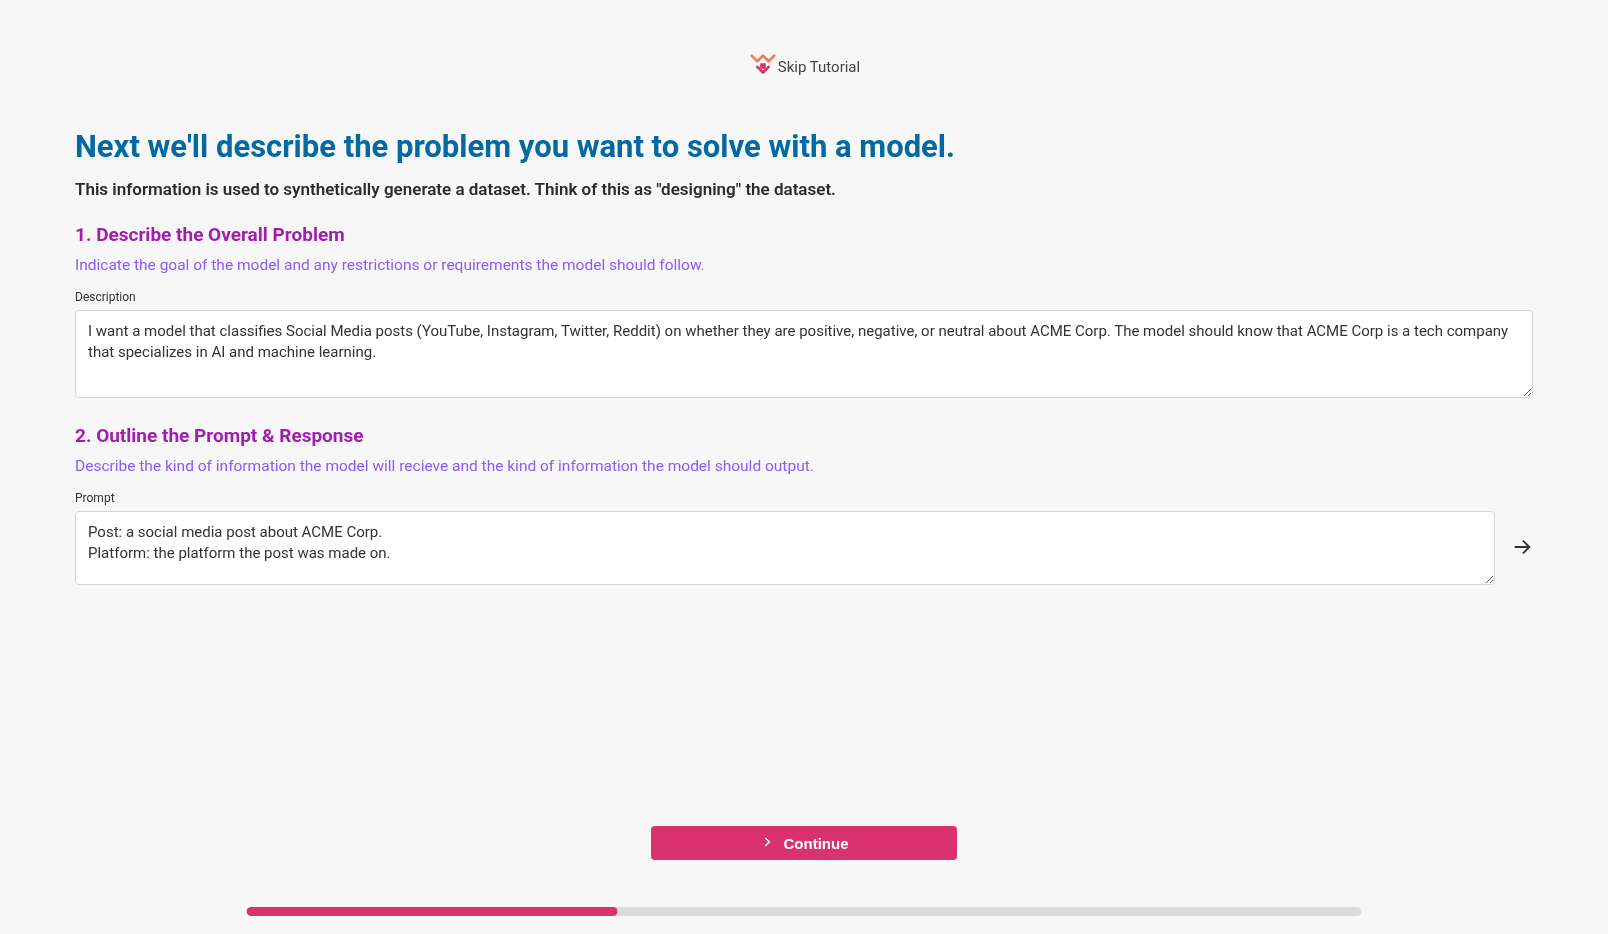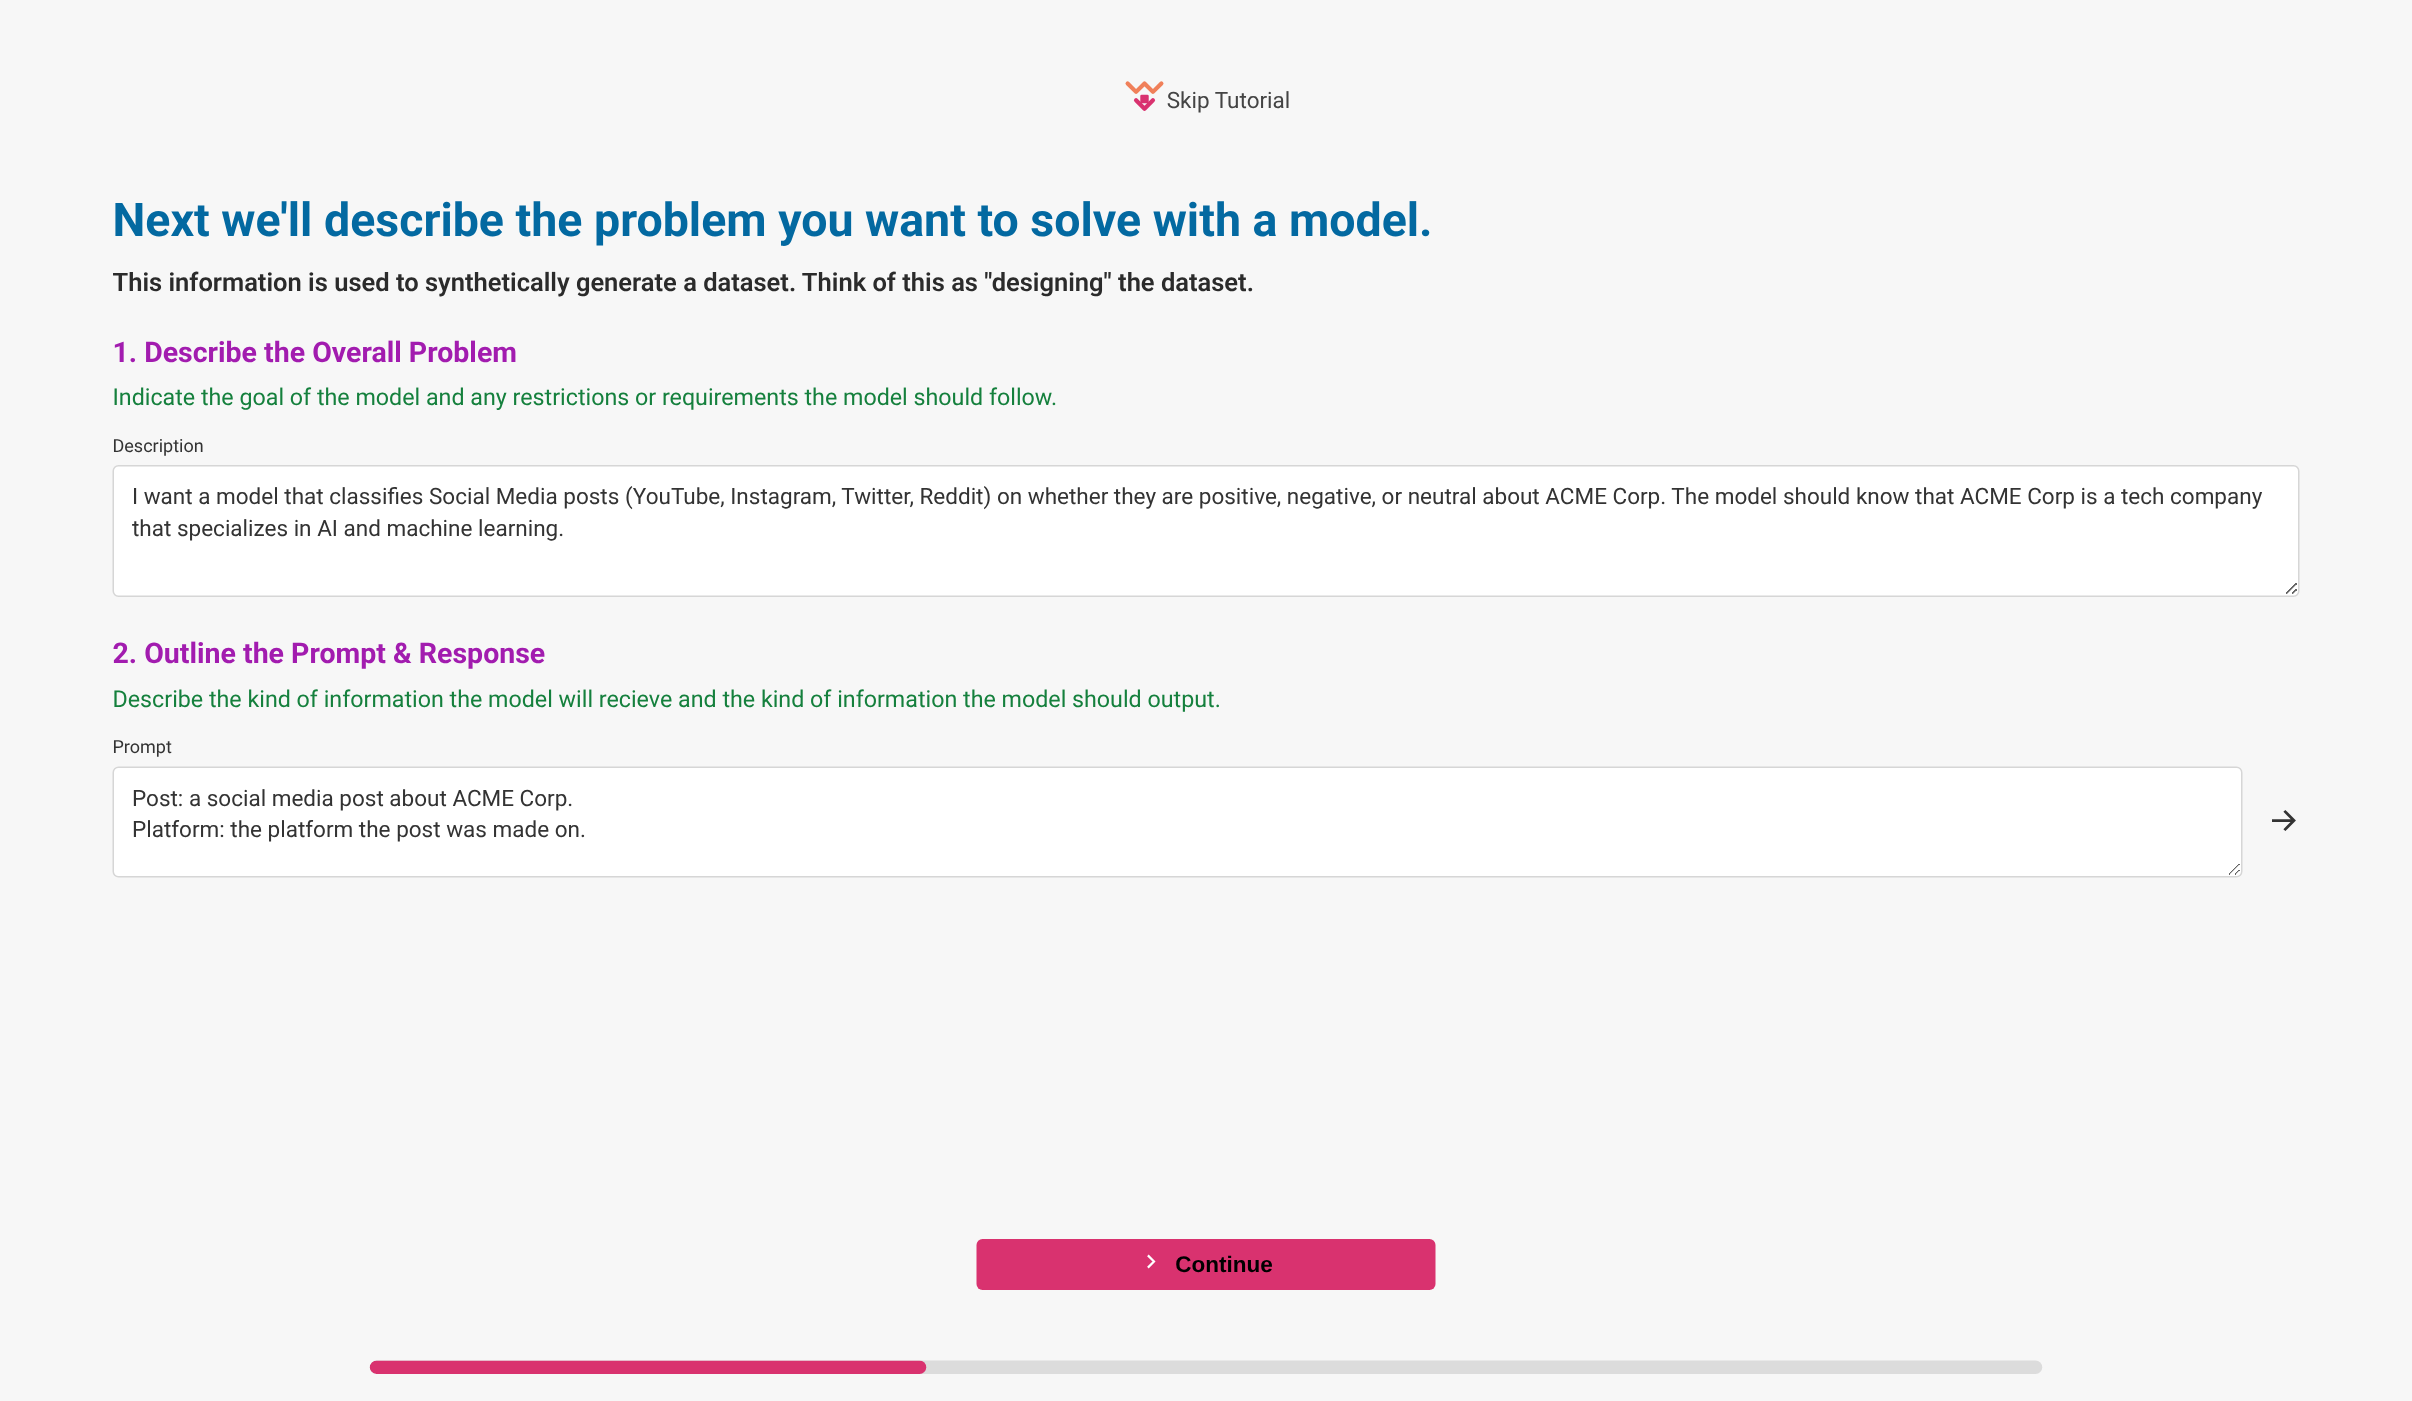--- a/index.html
+++ b/index.html
@@ -49,21 +49,21 @@
     margin-bottom: 24px;
   }
   .section-heading {
     font-size: 19px;
     font-weight: 700;
     color: #a21caf;
     margin-bottom: 10px;
   }
   .section-desc {
     font-size: 15.5px;
-    color: #15803d;
+    color: #8b5cf6;
     margin-bottom: 16px;
   }
   .field-label {
     font-size: 12px;
     color: #333;
     margin-bottom: 6px;
     display: block;
   }
   textarea {
     width: 100%;
@@ -110,21 +110,21 @@
     fill: none;
   }
   .continue-btn {
     position: absolute;
     left: 50%;
     transform: translateX(-50%);
     bottom: 74px;
     width: 306px;
     height: 34px;
     background: #d9326f;
-    color: #000000;
+    color: #ffffff;
     border: none;
     border-radius: 4px;
     font-size: 15px;
     font-weight: 600;
     cursor: pointer;
     display: flex;
     align-items: center;
     justify-content: center;
     gap: 10px;
   }

